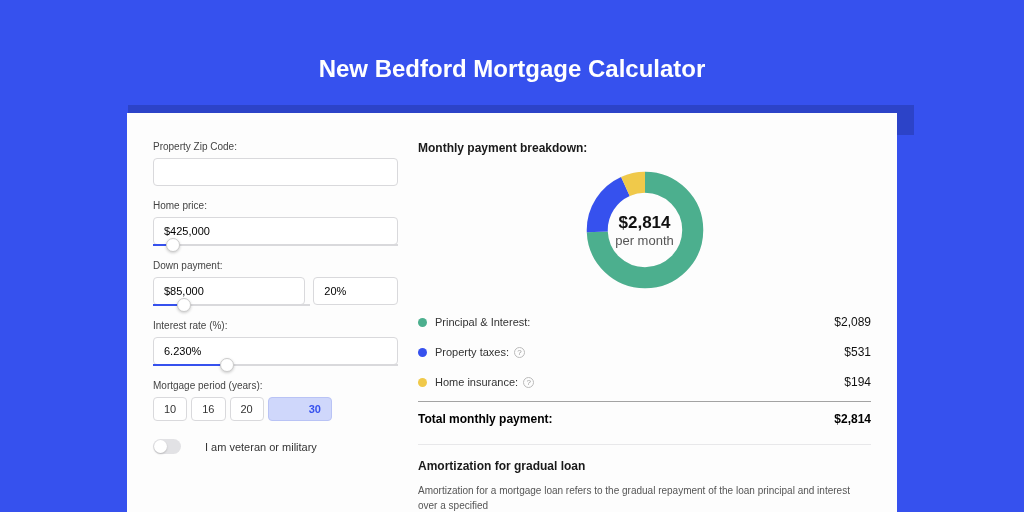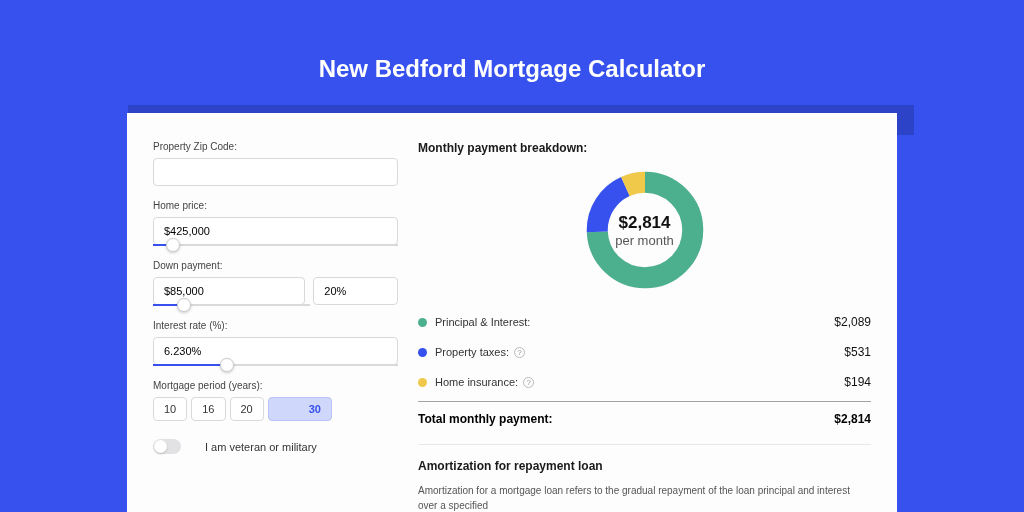--- a/index.html
+++ b/index.html
@@ -333,19 +333,19 @@
           <span class="legend-val">$194</span>
         </div>
       </div>
 
     <div class="legend-total">
       <span class="t-label">Total monthly payment:</span>
       <span>$2,814</span>
     </div>
 
     <div class="section2">
-      <div class="section2-title">Amortization for repayment loan</div>
+      <div class="section2-title">Amortization for gradual loan</div>
       <div class="section2-body">Amortization for a mortgage loan refers to the gradual repayment of the loan principal and interest over a specified</div>
     </div>
 
   </div>
 
 </div>
 
 </body></html>

